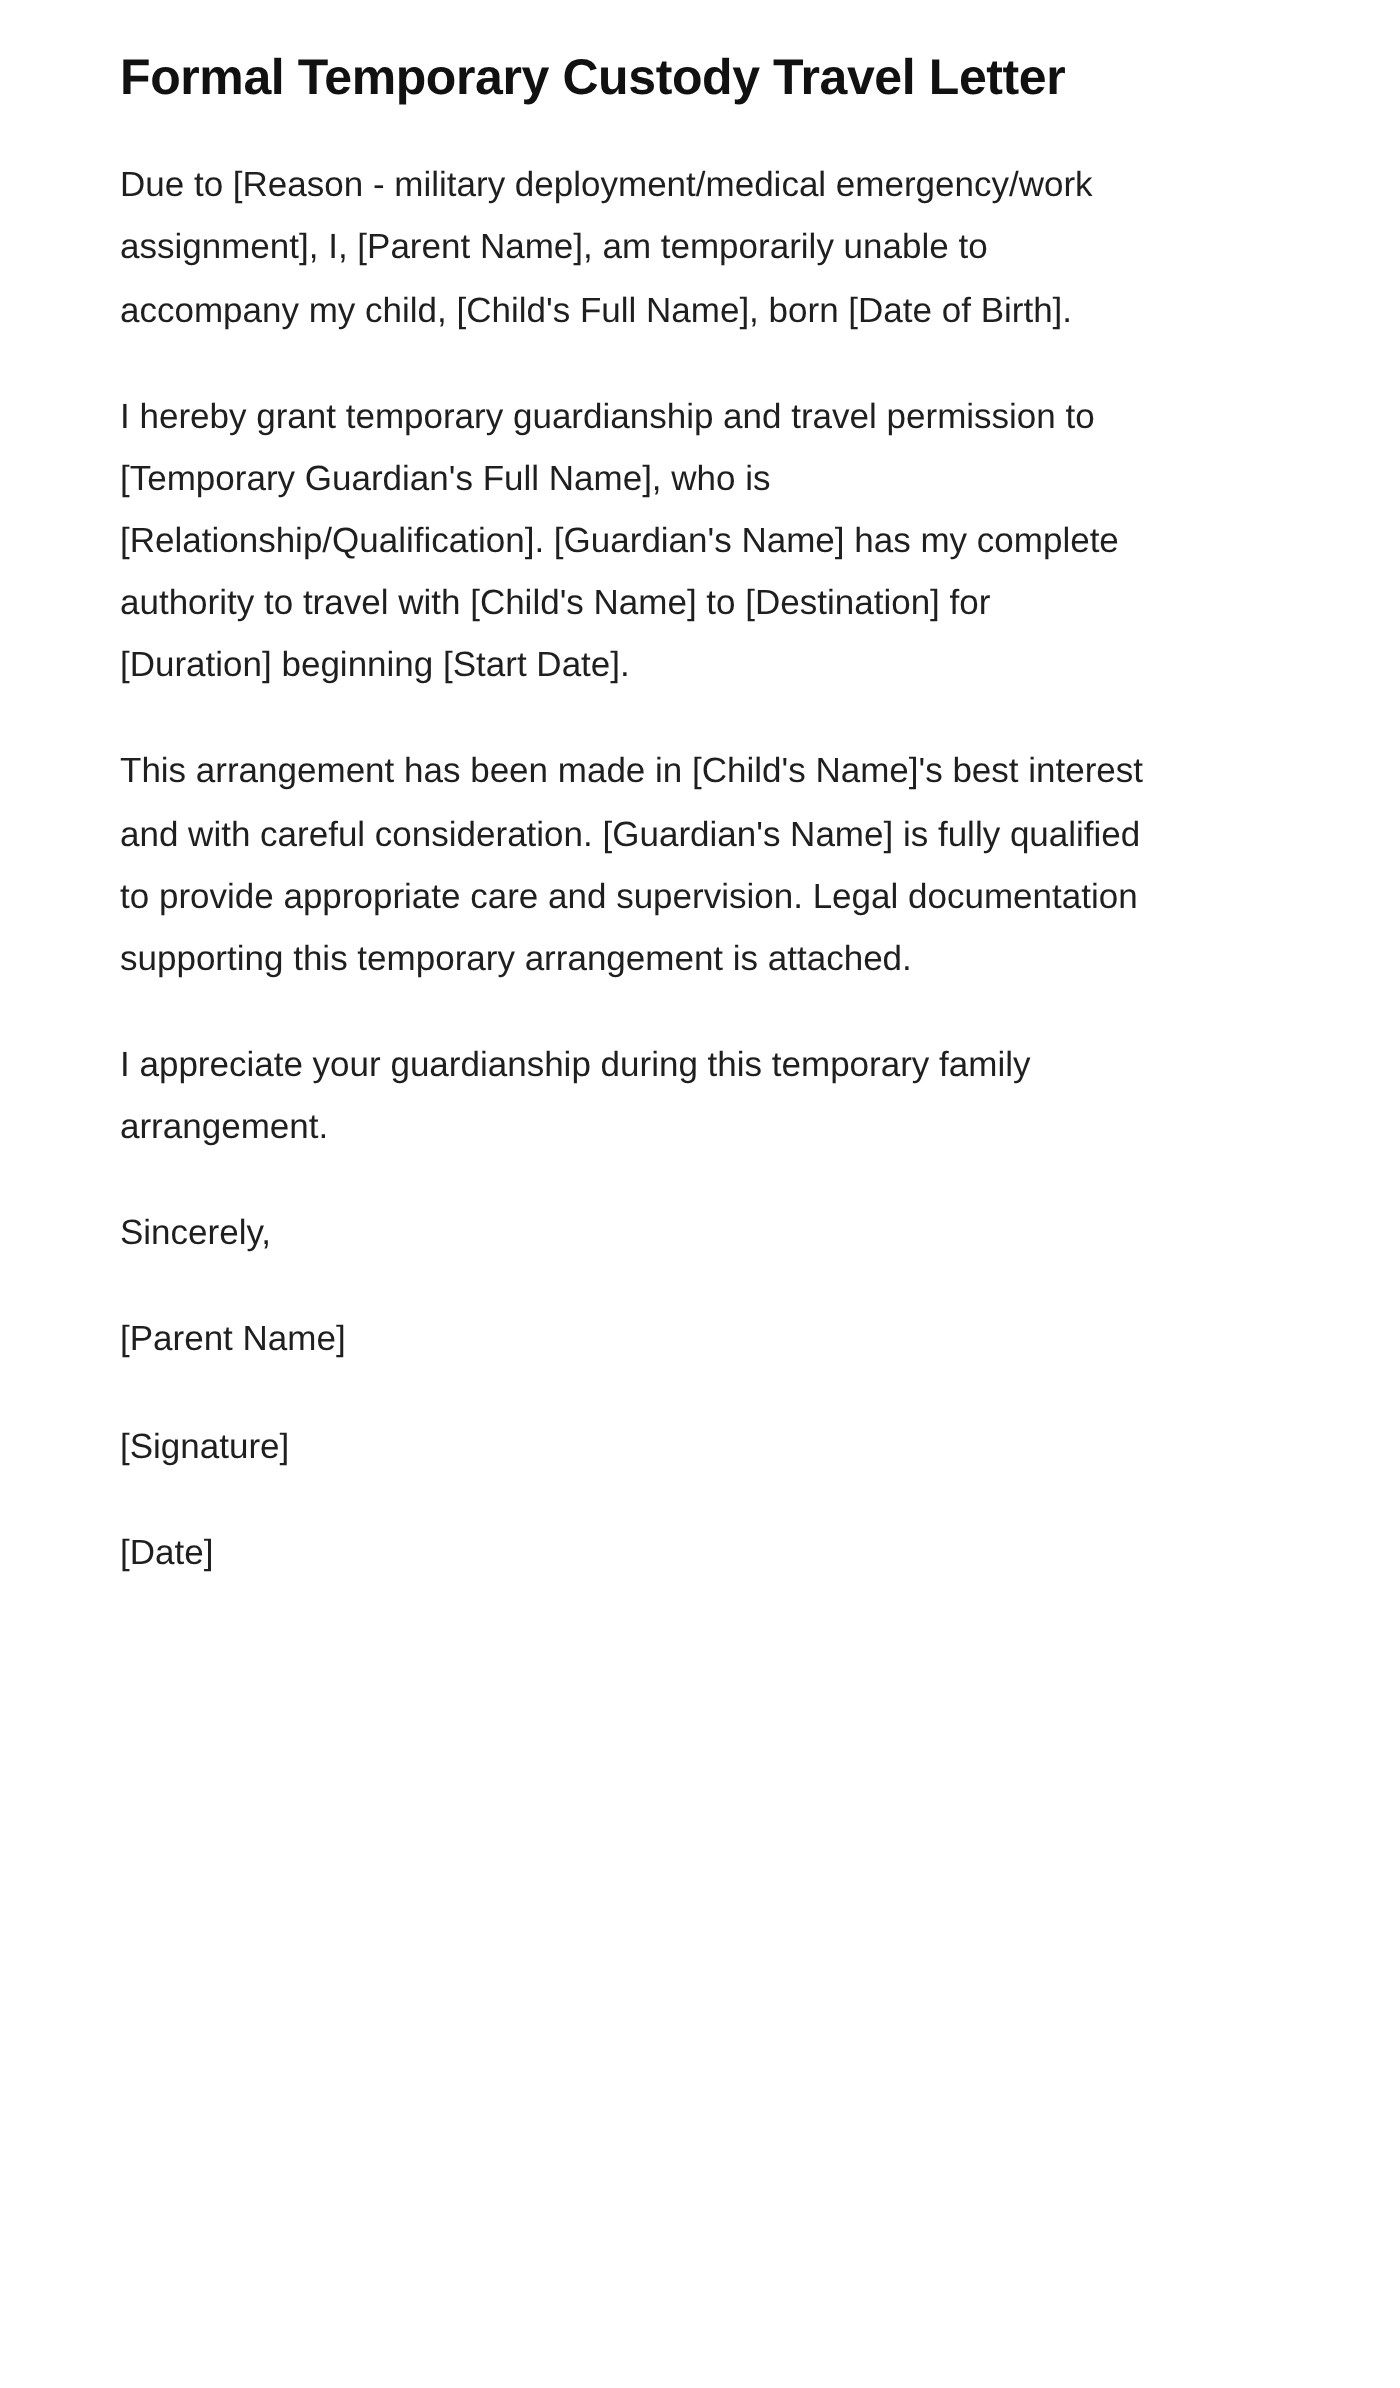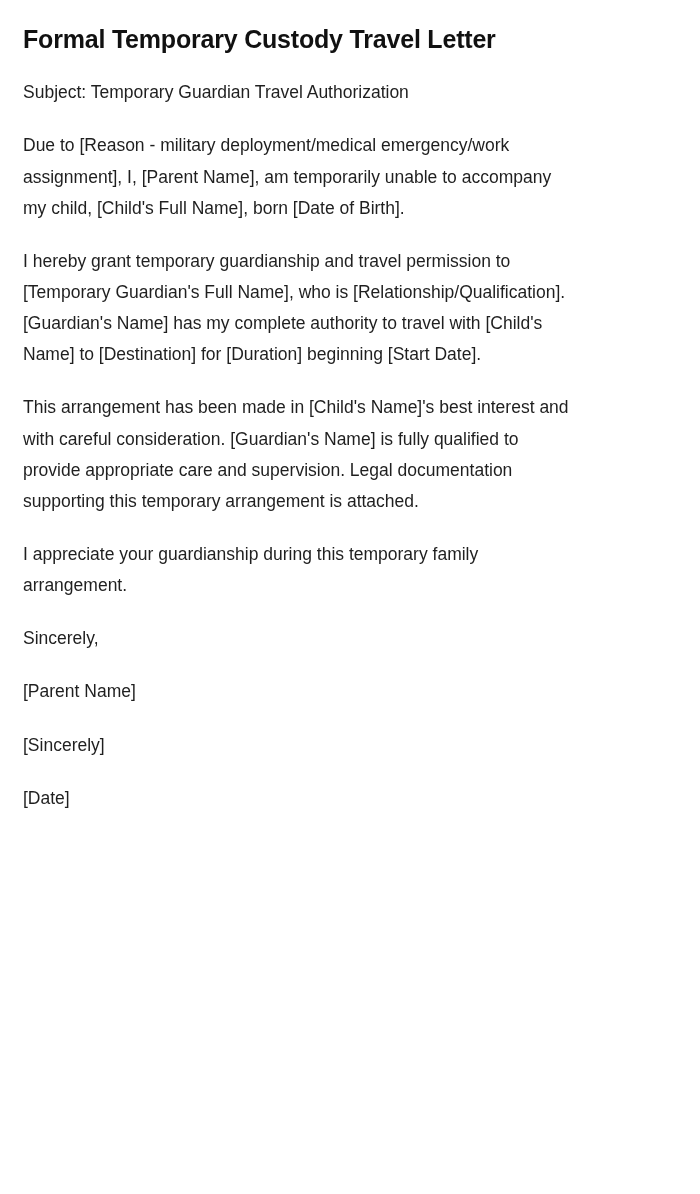--- a/index.html
+++ b/index.html
@@ -10,21 +10,21 @@
   body {
     width: 700px;
     min-height: 1194px;
     font-family: "Liberation Sans", sans-serif;
     color: #1c1c1c;
     -webkit-font-smoothing: antialiased;
   }
   .page {
     width: 612px;
     box-sizing: border-box;
-    padding: 24px 40px 40px 23px;
+    padding: 24px 40px 40px 60px;
   }
   h1.doc-title {
     font-family: "Liberation Sans", sans-serif;
     font-size: 25px;
     line-height: 1.25;
     font-weight: bold;
     letter-spacing: -0.2px;
     color: #111111;
     margin: 0 0 22px 0;
   }
@@ -38,22 +38,21 @@
   p.para:last-child {
     margin-bottom: 0;
   }
 </style>
 </head>
 <body>
 
 <div class="page">
   <h1 class="doc-title">Formal Temporary Custody Travel Letter</h1>
 
-  <p class="para">Subject: Temporary Guardian Travel Authorization</p>
   <p class="para">Due to [Reason - military deployment/medical emergency/work assignment], I, [Parent Name], am temporarily unable to accompany my child, [Child's Full Name], born [Date of Birth].</p>
   <p class="para">I hereby grant temporary guardianship and travel permission to [Temporary Guardian's Full Name], who is [Relationship/Qualification]. [Guardian's Name] has my complete authority to travel with [Child's Name] to [Destination] for [Duration] beginning [Start Date].</p>
   <p class="para">This arrangement has been made in [Child's Name]'s best interest and with careful consideration. [Guardian's Name] is fully qualified to provide appropriate care and supervision. Legal documentation supporting this temporary arrangement is attached.</p>
   <p class="para">I appreciate your guardianship during this temporary family arrangement.</p>
   <p class="para">Sincerely,</p>
   <p class="para">[Parent Name]</p>
-  <p class="para">[Sincerely]</p>
+  <p class="para">[Signature]</p>
   <p class="para">[Date]</p>
 </div>
 
 </body></html>

